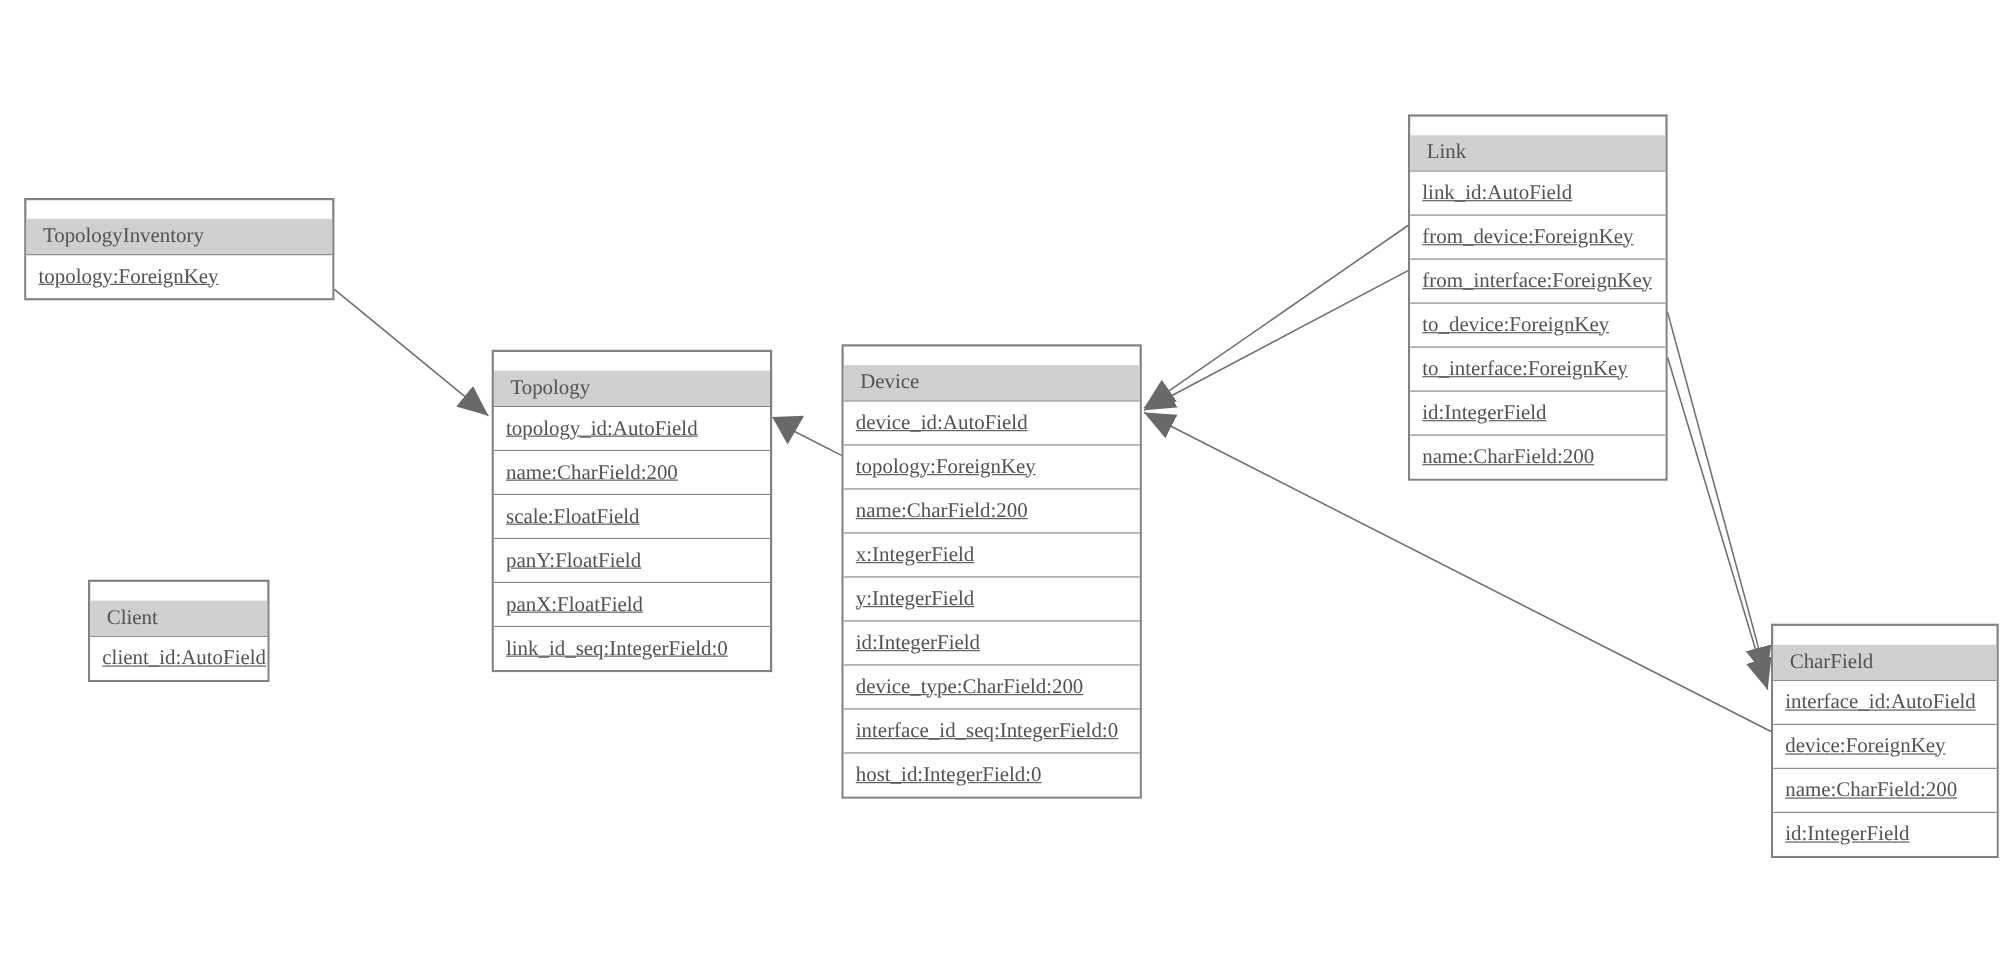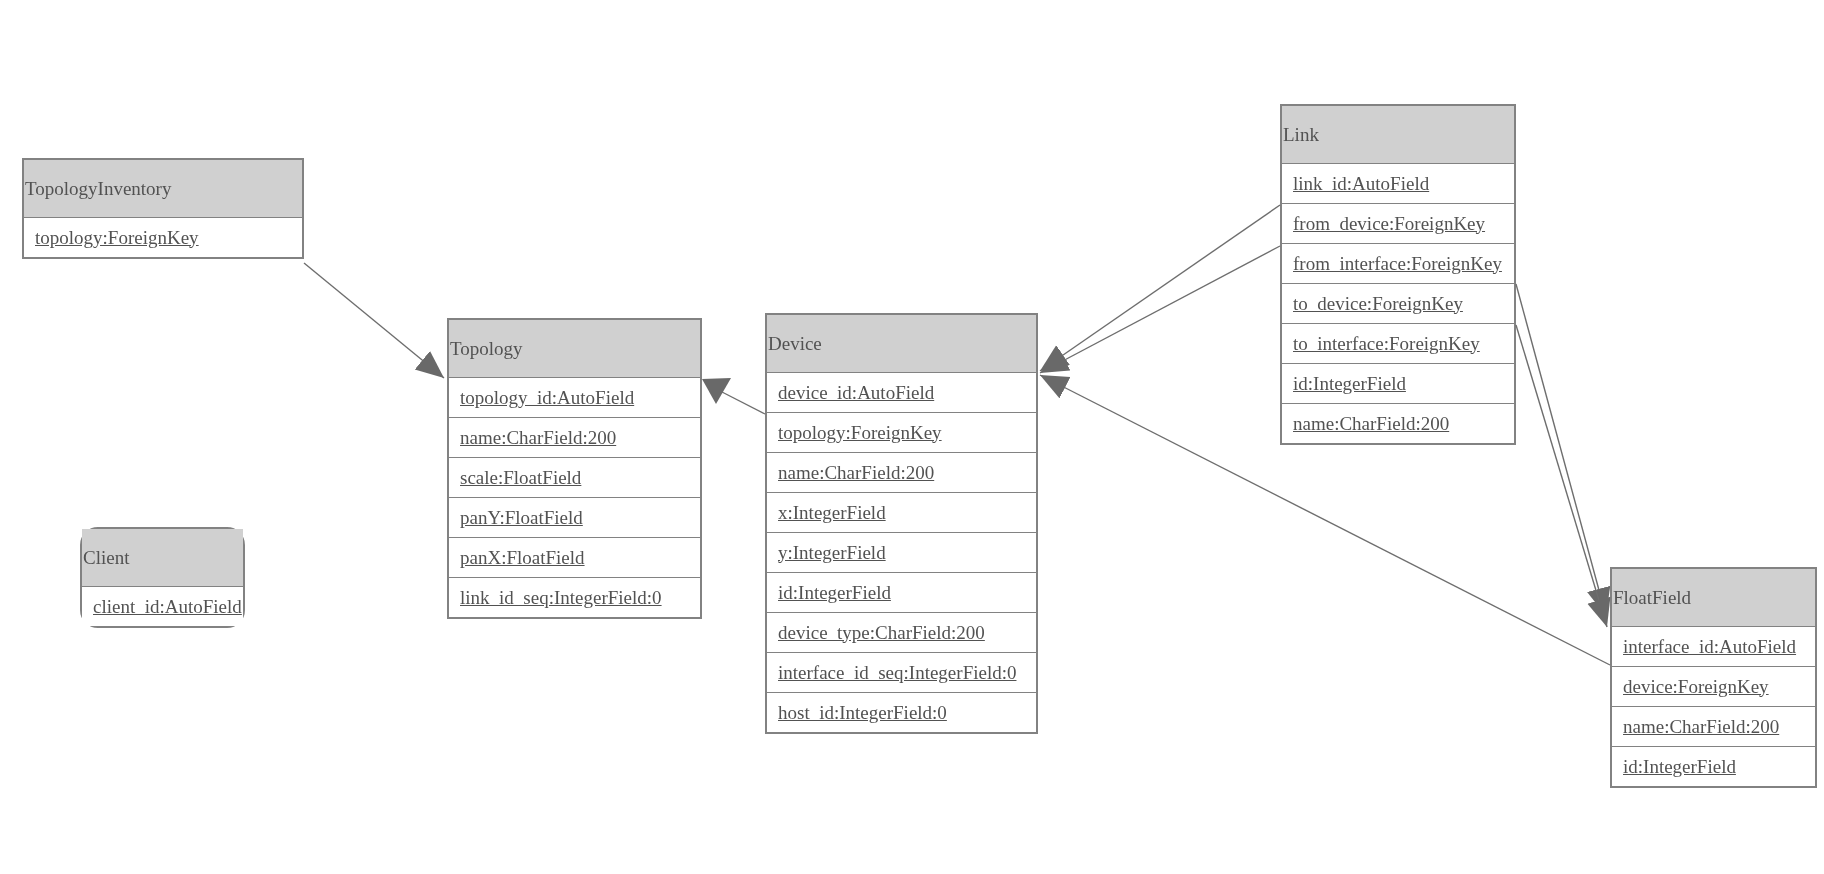--- a/index.html
+++ b/index.html
@@ -19,27 +19,28 @@
     font-family:"Liberation Serif","DejaVu Serif",serif;
     overflow:hidden;
   }
   .entity{
     position:absolute;
     background:var(--row-fill);
     border:2px solid var(--border);
     box-sizing:border-box;
   }
   .entity-header{
-    height:57px;
+    height:32px;
     background:var(--header-fill);
     display:flex;align-items:center;
-    padding-left:1px;
+    padding-left:15px;
     font-size:19px;color:var(--text);
     white-space:nowrap;overflow:hidden;
     box-sizing:border-box;
+    margin-top:17px;
   }
   .entity-row{
     height:40px;
     background:var(--row-fill);
     border-top:1px solid var(--border);
     display:flex;align-items:center;
     padding-left:11px;
     font-size:19px;color:var(--text);
     white-space:nowrap;overflow:hidden;
     box-sizing:border-box;
@@ -47,34 +48,34 @@
   }
   #edges{
     position:absolute;left:0;top:0;width:1824px;height:874px;
     pointer-events:none;
   }
 </style>
 </head>
 <body>
 
 <div id="canvas">
-  <div class="entity" style="left: 22px; top: 158px; width: 282px;">
+  <div class="entity" style="left: 22px; top: 180px; width: 282px;">
       <div class="entity-header">TopologyInventory</div>
       <div class="entity-row">topology:ForeignKey</div>
     </div>
     <div class="entity" style="left: 447px; top: 318px; width: 255px; text-align: right;">
       <div class="entity-header">Topology</div>
       <div class="entity-row">topology_id:AutoField</div>
       <div class="entity-row">name:CharField:200</div>
       <div class="entity-row">scale:FloatField</div>
       <div class="entity-row">panY:FloatField</div>
       <div class="entity-row">panX:FloatField</div>
       <div class="entity-row">link_id_seq:IntegerField:0</div>
     </div>
-    <div class="entity" style="left: 80px; top: 527px; width: 165px; border-radius: 18px;">
+    <div class="entity" style="left: 80px; top: 527px; width: 165px;">
       <div class="entity-header">Client</div>
       <div class="entity-row">client_id:AutoField</div>
     </div>
     <div class="entity" style="left: 765px; top: 313px; width: 273px;">
       <div class="entity-header">Device</div>
       <div class="entity-row">device_id:AutoField</div>
       <div class="entity-row">topology:ForeignKey</div>
       <div class="entity-row">name:CharField:200</div>
       <div class="entity-row">x:IntegerField</div>
       <div class="entity-row">y:IntegerField</div>
@@ -87,21 +88,21 @@
       <div class="entity-header">Link</div>
       <div class="entity-row">link_id:AutoField</div>
       <div class="entity-row">from_device:ForeignKey</div>
       <div class="entity-row">from_interface:ForeignKey</div>
       <div class="entity-row">to_device:ForeignKey</div>
       <div class="entity-row">to_interface:ForeignKey</div>
       <div class="entity-row">id:IntegerField</div>
       <div class="entity-row">name:CharField:200</div>
     </div>
     <div class="entity" style="left: 1610px; top: 567px; width: 207px;">
-      <div class="entity-header">FloatField</div>
+      <div class="entity-header">CharField</div>
       <div class="entity-row">interface_id:AutoField</div>
       <div class="entity-row">device:ForeignKey</div>
       <div class="entity-row">name:CharField:200</div>
       <div class="entity-row">id:IntegerField</div>
     </div>
     <svg id="edges" viewBox="0 0 1824 874" xmlns="http://www.w3.org/2000/svg">
     <defs>
       <marker id="arrowhead" markerUnits="userSpaceOnUse" markerWidth="30" markerHeight="26" refX="28" refY="12" orient="auto">
         <path id="arrowhead-shape" d="M0,0 L28,12 L0,24 Z" fill="#696969"></path>
       </marker>

